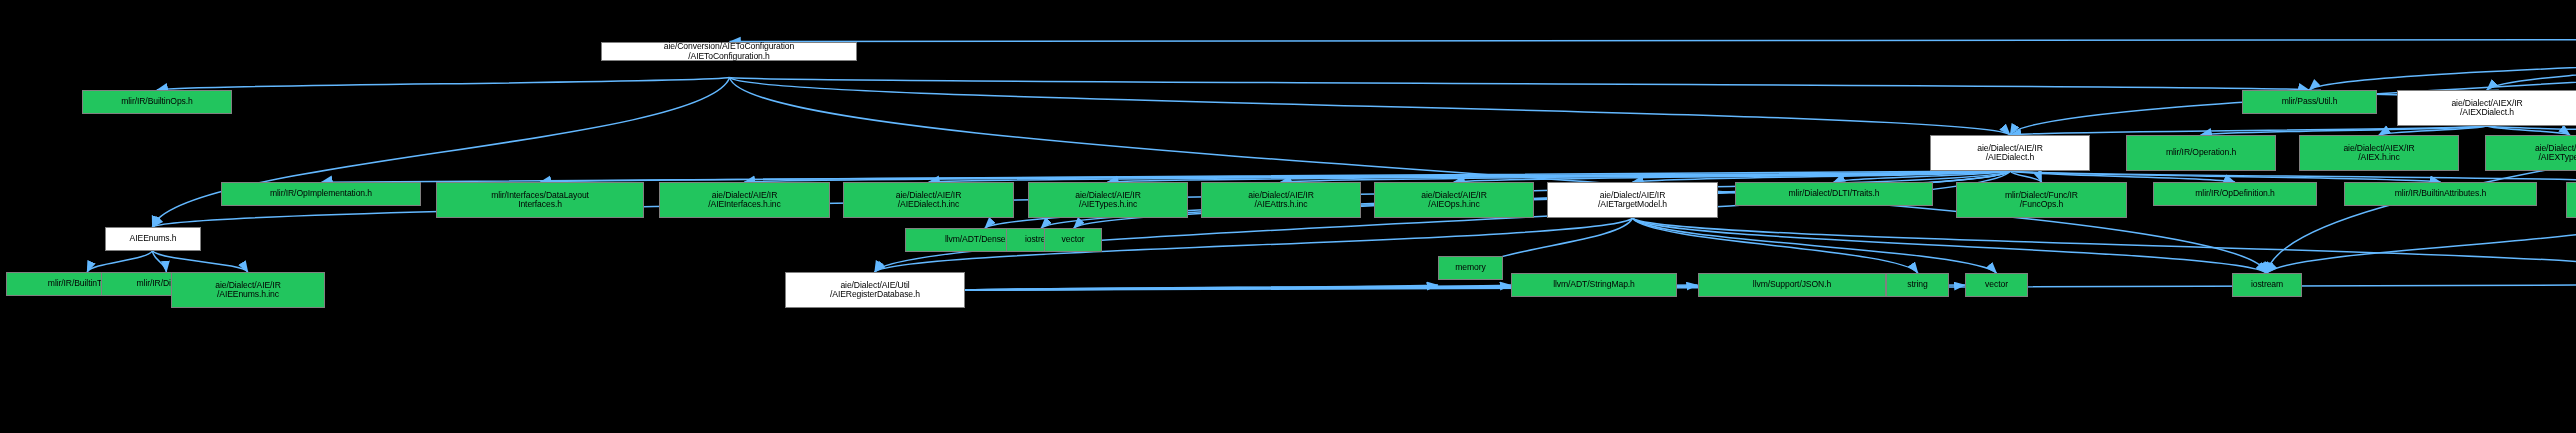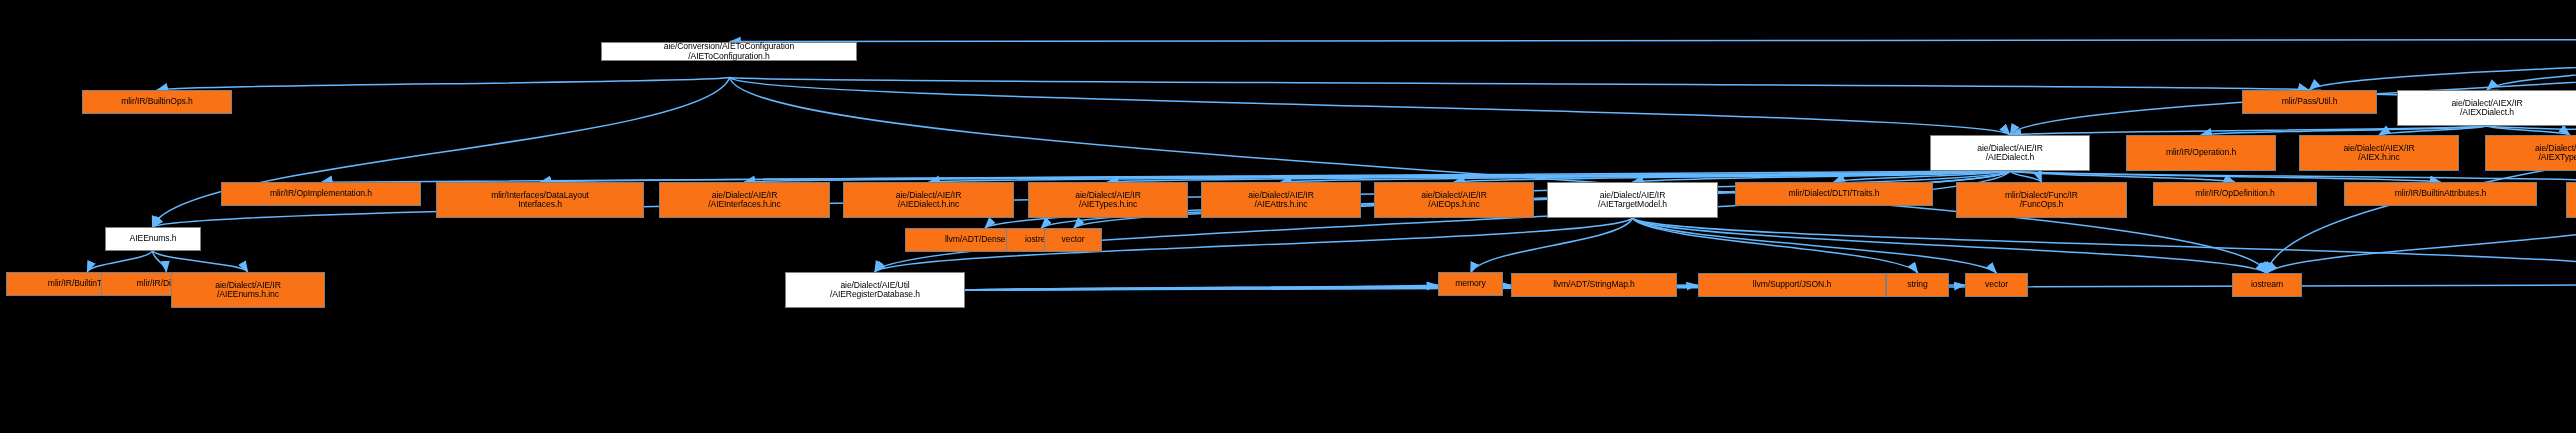--- a/index.html
+++ b/index.html
@@ -27,21 +27,21 @@
     position: absolute;
     box-sizing: border-box;
     display: flex;
     align-items: center;
     justify-content: center;
     text-align: center;
     font-size: 8.6px;
     line-height: 9.4px;
     color: #000000;
     border: 0.7px solid #808080;
-    background: #f97316;
+    background: #22c55e;
     white-space: pre;
     padding: 0 3px;
     letter-spacing: -0.1px;
   }
   .node.white {
     background: #ffffff;
     border: 0.7px solid #808080;
   }
 </style>
 </head>
@@ -153,21 +153,21 @@
       <div class="node white" style="left: 105px; top: 227px; width: 96px; height: 23.6px;">AIEEnums.h</div>
       <div class="node white" style="left: 785px; top: 272px; width: 180px; height: 36px;">aie/Dialect/AIE/Util
 /AIERegisterDatabase.h</div>
       <div class="node " style="left: 905px; top: 228px; width: 160px; height: 23.6px;">llvm/ADT/DenseSet.h</div>
       <div class="node " style="left: 1006px; top: 228px; width: 70px; height: 23.6px;">iostream</div>
       <div class="node " style="left: 1044px; top: 228px; width: 58px; height: 23.6px;">vector</div>
       <div class="node " style="left: 5.6px; top: 272px; width: 163px; height: 23.6px;">mlir/IR/BuiltinTypes.h</div>
       <div class="node " style="left: 101px; top: 272px; width: 130px; height: 23.6px;">mlir/IR/Dialect.h</div>
       <div class="node " style="left: 171px; top: 272px; width: 154px; height: 36px;">aie/Dialect/AIE/IR
 /AIEEnums.h.inc</div>
-      <div class="node " style="left: 1438px; top: 272px; width: 65px; height: 23.6px;">memory</div>
+      <div class="node " style="left: 1438px; top: 256px; width: 65px; height: 23.6px;">memory</div>
       <div class="node " style="left: 1511px; top: 273px; width: 166px; height: 23.6px;">llvm/ADT/StringMap.h</div>
       <div class="node " style="left: 1698px; top: 273px; width: 188px; height: 23.6px;">llvm/Support/JSON.h</div>
       <div class="node " style="left: 1886px; top: 273px; width: 63px; height: 23.6px;">string</div>
       <div class="node " style="left: 1965px; top: 273px; width: 63px; height: 23.6px;">vector</div>
       <div class="node " style="left: 2232px; top: 273px; width: 70px; height: 23.6px;">iostream</div>
     </div>
 </div>
 
 
 </body></html>

